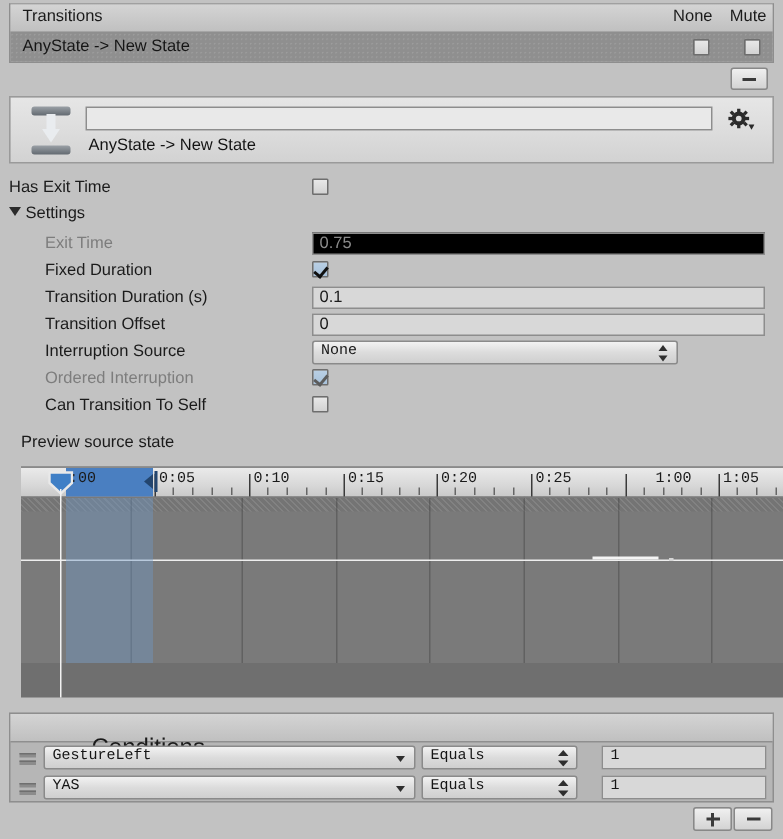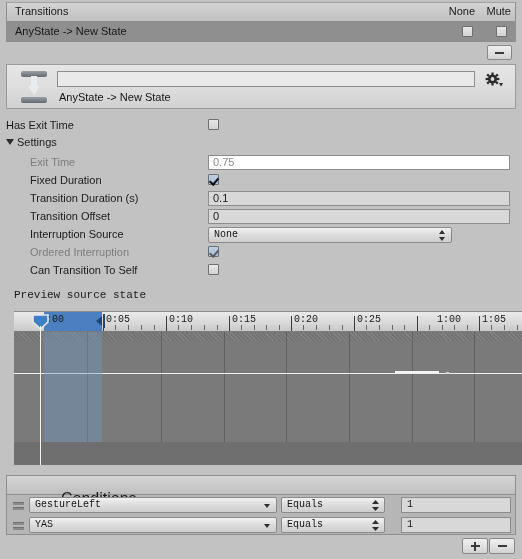--- a/index.html
+++ b/index.html
@@ -91,21 +91,21 @@
 
   
   .prow{position:absolute;left:0;width:522px;height:21px;}
   .plabel{position:absolute;font-size:11px;color:#1b1b1b;line-height:21px;}
   .plabel.dim{color:#7d7d7d;}
   .pfield{
     position:absolute;left:208px;width:302px;height:15px;top:3px;
     box-sizing:border-box;background:#d8d8d8;border:1px solid #8d8d8d;
     font-size:11px;color:#1b1b1b;line-height:13px;padding-left:4px;
   }
-  .pfield.dim{color:#8a8a8a;background:#ffffff;}
+  .pfield.dim{color:#8a8a8a;background:#000000;}
   .popup{
     position:absolute;left:208px;width:244px;height:16px;top:3px;
     box-sizing:border-box;
     background:linear-gradient(to bottom,#f2f2f2 0%,#dcdcdc 50%,#cfcfcf 100%);
     border:1px solid #8a8a8a;border-radius:2px;
     font-family:"Liberation Mono", monospace;font-size:10px;color:#151515;
     line-height:14px;padding-left:5px;
   }
   .popup .updown{
     position:absolute;right:5px;top:2px;width:7px;height:11px;
@@ -298,21 +298,21 @@
   <span class="plabel dim" style="left:30px;">Ordered Interruption</span>
   <span class="cbx blue on dim pcheck"></span>
 </div>
 
 <div class="prow" style="top:260px;">
   <span class="plabel" style="left:30px;">Can Transition To Self</span>
   <span class="cbx pcheck"></span>
 </div>
 
 <div class="prow" style="top:285px;">
-  <span class="plabel" style="left:14px;font-family:Liberation Mono, monospace;">Preview source state</span>
+  <span class="plabel" style="left:14px;">Preview source state</span>
 </div>
 
 <div class="panel" id="timeline">
 
   <div id="graph-area">
     <div class="hatch"></div>
     <div class="vgrid" style="left:73px;"></div>
     <div class="vgrid" style="left:147px;"></div>
     <div class="vgrid" style="left:210px;"></div>
     <div class="vgrid" style="left:272px;"></div>

